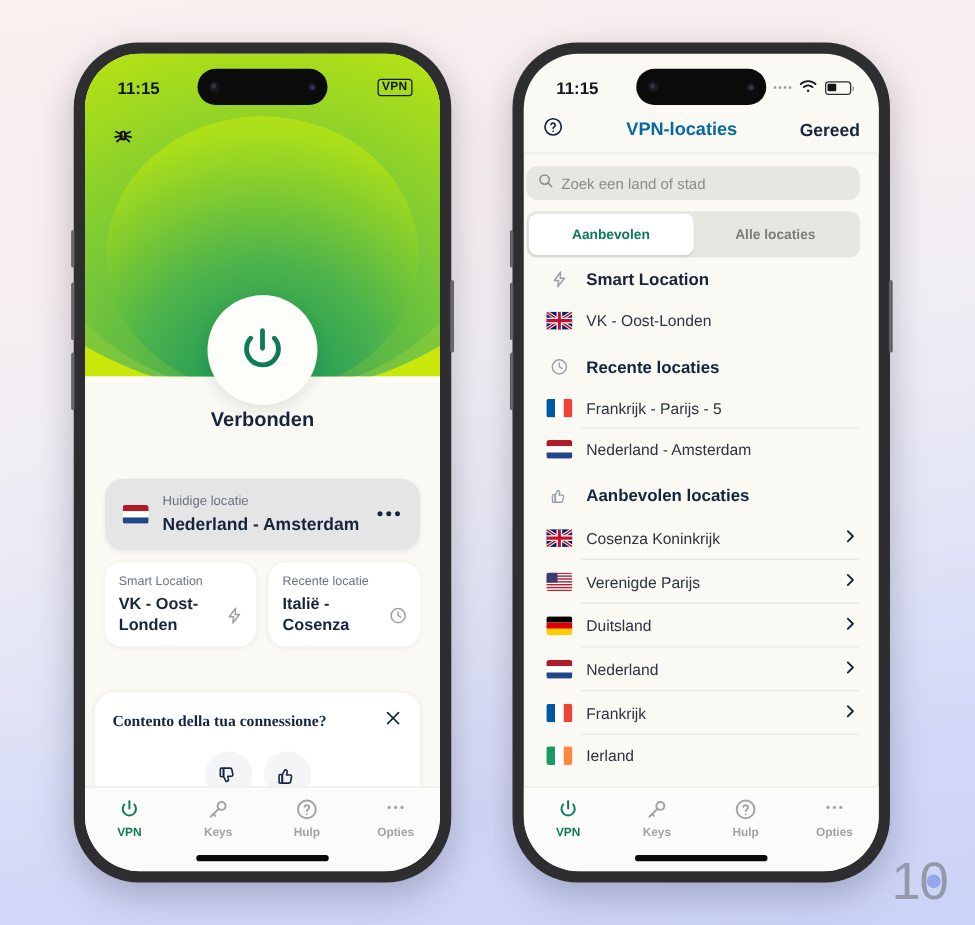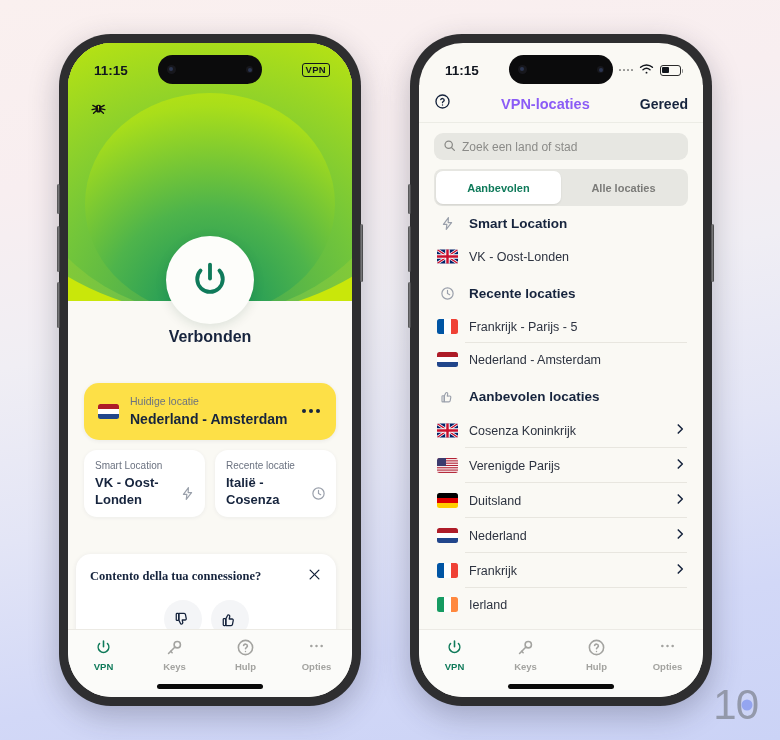--- a/index.html
+++ b/index.html
@@ -92,21 +92,21 @@
     display:flex; align-items:center; justify-content:center; z-index:5;
     box-shadow:0 3px 12px rgba(0,60,30,.12);
   }
   .conn-label{
     position:absolute; top:285px; left:0; right:0; text-align:center;
     font-size:16px; font-weight:600; color:#17243d;
   }
 
   .lcards{ position:absolute; top:340px; left:16px; right:16px; }
   .card-current{
-    background:#fde047; border-radius:15px; padding:11px 14px;
+    background:#e5e5e5; border-radius:15px; padding:11px 14px;
     display:flex; align-items:center; gap:11px;
     box-shadow:0 1px 4px rgba(20,30,60,.07);
   }
   .card-current .txt{ flex:1; min-width:0; }
   .cap{ font-size:10.5px; color:#6b7280; line-height:1.4; }
   .val{ font-size:14px; font-weight:700; color:#16243d; line-height:1.45; }
   .dots3{ display:flex; gap:3px; padding:0 2px; }
   .dots3 i{ width:4px;height:4px;border-radius:50%;background:#16243d;display:block; }
 
   .card-row{ display:flex; gap:10px; margin-top:10px; }
@@ -145,24 +145,24 @@
     position:absolute; bottom:8px; left:50%; transform:translateX(-50%);
     width:106px; height:5px; border-radius:3px; background:#0a0a0a;
   }
 
   
   .navbar{
     position:absolute; top:42px; left:0; right:0; height:38px;
     display:flex; align-items:center; justify-content:space-between;
     padding:0 15px; border-bottom:1px solid #ececE5; background:#faf9f4; z-index:4;
   }
-  .nav-title{ font-size:14.5px; font-weight:700; color:#8b5cf6; }
+  .nav-title{ font-size:14.5px; font-weight:700; color:#0369a1; }
   .nav-done{ font-size:14px; font-weight:700; color:#16243d; }
 
-  .searchrow{ position:absolute; top:90px; left:15px; right:15px; }
+  .searchrow{ position:absolute; top:90px; left:2px; right:15px; }
   .searchbox{
     height:27px; border-radius:9px; background:#e7e7e2;
     display:flex; align-items:center; gap:6px; padding:0 9px;
   }
   .searchbox .ph{ font-size:12px; color:#8b8b88; }
   .segment{
     margin-top:9px; height:37px; background:#e7e7e2; border-radius:8px;
     display:flex; padding:2px;
   }
   .seg{

